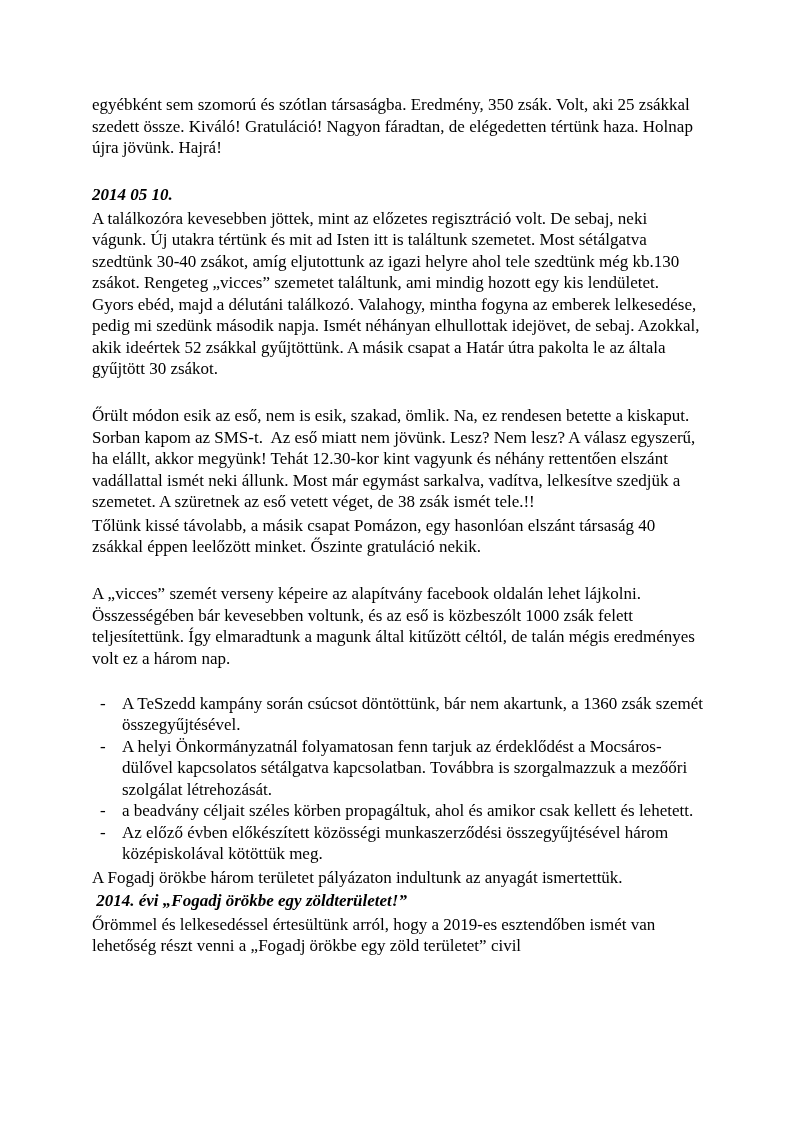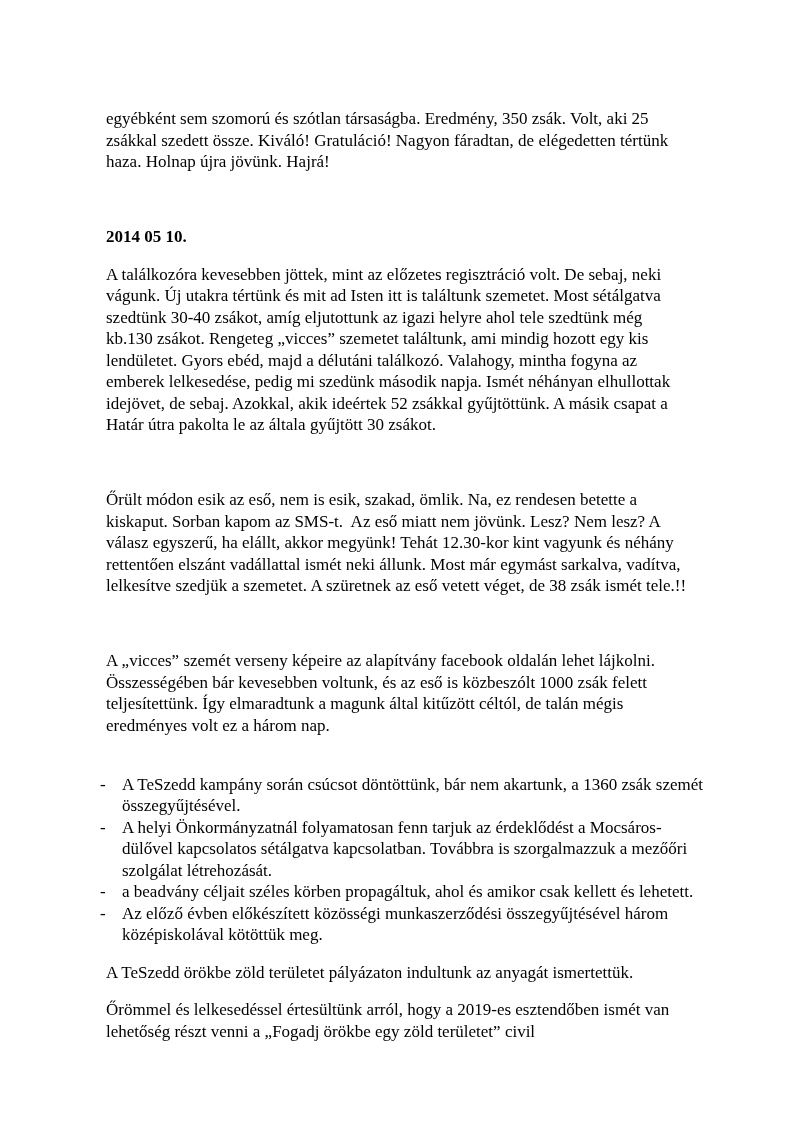--- a/index.html
+++ b/index.html
@@ -17,26 +17,27 @@
     line-height: 21.5px;
     color: #000000;
   }
   .page {
     position: absolute;
     left: 90px;
     top: 92px;
     width: 616px;
   }
   .paragraph, .heading {
-    margin: 16px;
+    margin: 2px;
     white-space: pre-wrap;
     text-align: left;
   }
   .heading {
     font-weight: bold;
+    font-style: italic;
   }
   .spacer {
     height: 21.5px;
   }
   ul.bullet-list {
     list-style: none;
     margin: 0;
     padding: 0;
   }
   ul.bullet-list li {
@@ -58,20 +59,21 @@
 <body>
 
 <main class="page">
   <section>
       <div class="paragraph">egyébként sem szomorú és szótlan társaságba. Eredmény, 350 zsák. Volt, aki 25 zsákkal szedett össze. Kiváló! Gratuláció! Nagyon fáradtan, de elégedetten tértünk haza. Holnap újra jövünk. Hajrá!</div>
       <div class="spacer"></div>
       <div class="heading">2014 05 10.</div>
       <div class="paragraph">A találkozóra kevesebben jöttek, mint az előzetes regisztráció volt. De sebaj, neki vágunk. Új utakra tértünk és mit ad Isten itt is találtunk szemetet. Most sétálgatva szedtünk 30-40 zsákot, amíg eljutottunk az igazi helyre ahol tele szedtünk még kb.130 zsákot. Rengeteg „vicces” szemetet találtunk, ami mindig hozott egy kis lendületet. Gyors ebéd, majd a délutáni találkozó. Valahogy, mintha fogyna az emberek lelkesedése, pedig mi szedünk második napja. Ismét néhányan elhullottak idejövet, de sebaj. Azokkal, akik ideértek 52 zsákkal gyűjtöttünk. A másik csapat a Határ útra pakolta le az általa gyűjtött 30 zsákot.</div>
       <div class="spacer"></div>
       <div class="paragraph">Őrült módon esik az eső, nem is esik, szakad, ömlik. Na, ez rendesen betette a kiskaput. Sorban kapom az SMS-t.  Az eső miatt nem jövünk. Lesz? Nem lesz? A válasz egyszerű, ha elállt, akkor megyünk! Tehát 12.30-kor kint vagyunk és néhány rettentően elszánt vadállattal ismét neki állunk. Most már egymást sarkalva, vadítva, lelkesítve szedjük a szemetet. A szüretnek az eső vetett véget, de 38 zsák ismét tele.!!</div>
+      <div class="paragraph">Tőlünk kissé távolabb, a másik csapat Pomázon, egy hasonlóan elszánt társaság 40 zsákkal éppen leelőzött minket. Őszinte gratuláció nekik.</div>
       <div class="spacer"></div>
       <div class="paragraph">A „vicces” szemét verseny képeire az alapítvány facebook oldalán lehet lájkolni. Összességében bár kevesebben voltunk, és az eső is közbeszólt 1000 zsák felett teljesítettünk. Így elmaradtunk a magunk által kitűzött céltól, de talán mégis eredményes volt ez a három nap.</div>
       <div class="spacer"></div>
       <ul class="bullet-list">
         <li>
           <span class="bullet-marker">-</span>
           <span class="bullet-text">A TeSzedd kampány során csúcsot döntöttünk, bár nem akartunk, a 1360 zsák szemét összegyűjtésével.</span>
         </li>
         <li>
           <span class="bullet-marker">-</span>
@@ -79,16 +81,17 @@
         </li>
         <li>
           <span class="bullet-marker">-</span>
           <span class="bullet-text">a beadvány céljait széles körben propagáltuk, ahol és amikor csak kellett és lehetett.</span>
         </li>
         <li>
           <span class="bullet-marker">-</span>
           <span class="bullet-text">Az előző évben előkészített közösségi munkaszerződési összegyűjtésével három középiskolával kötöttük meg.</span>
         </li>
       </ul>
-      <div class="paragraph">A TeSzedd örökbe zöld területet pályázaton indultunk az anyagát ismertettük.</div>
+      <div class="paragraph">A Fogadj örökbe három területet pályázaton indultunk az anyagát ismertettük.</div>
+      <div class="heading"> 2014. évi „Fogadj örökbe egy zöldterületet!”</div>
       <div class="paragraph">Őrömmel és lelkesedéssel értesültünk arról, hogy a 2019-es esztendőben ismét van lehetőség részt venni a „Fogadj örökbe egy zöld területet” civil</div>
     </section>
 </main>
 
 </body></html>

